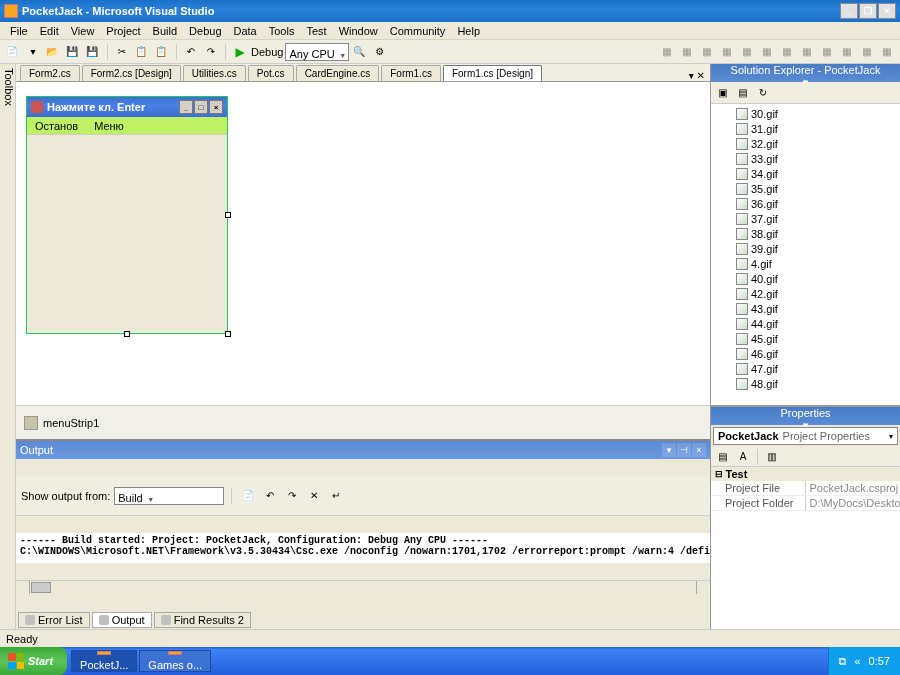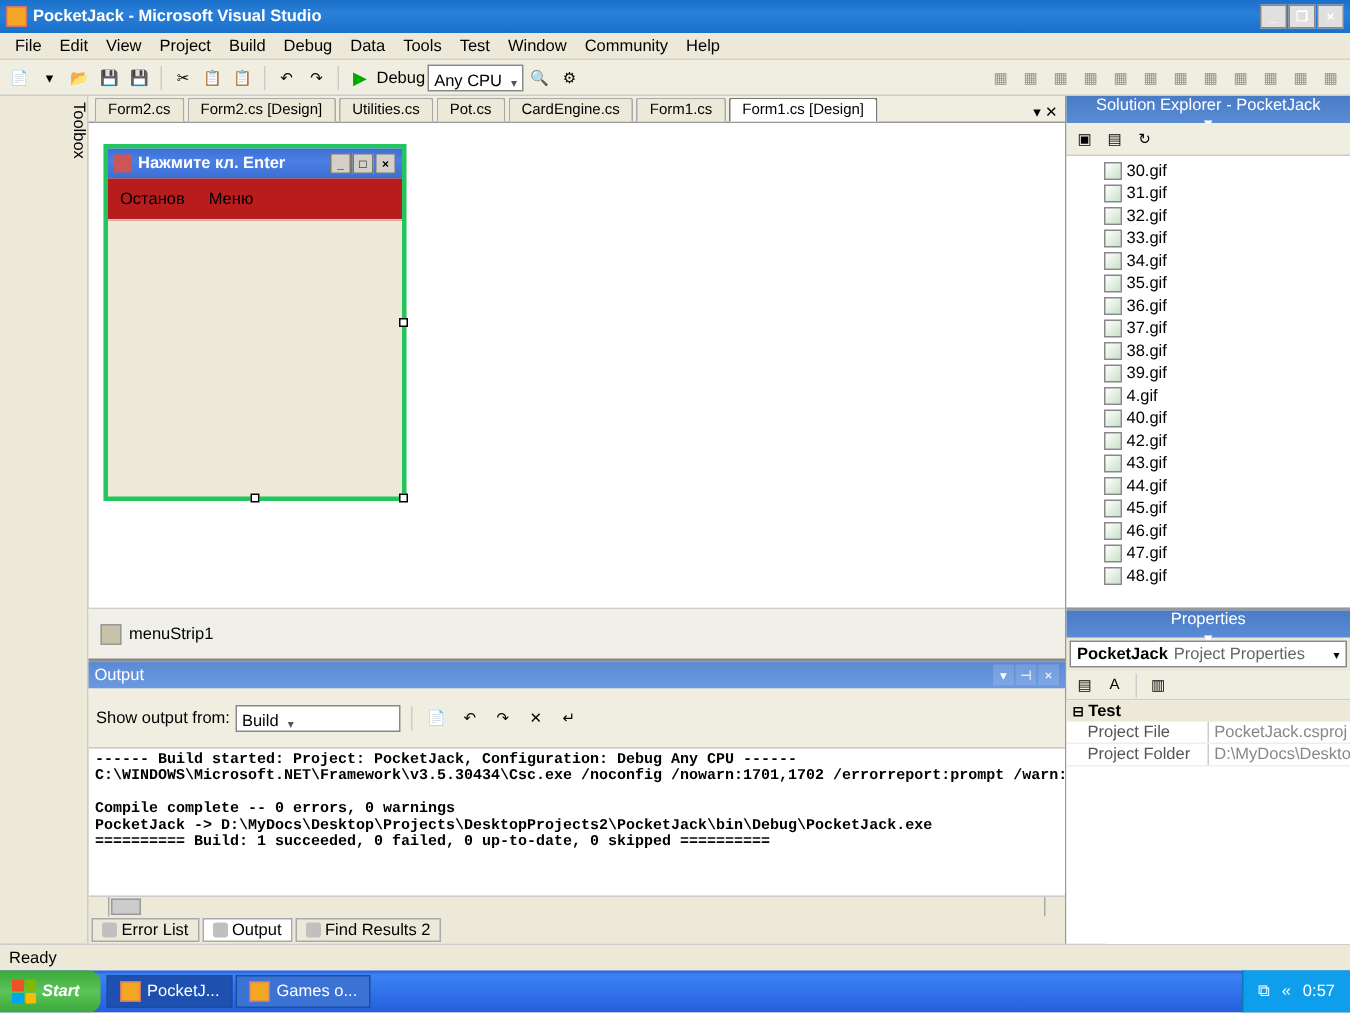--- a/index.html
+++ b/index.html
@@ -11,46 +11,46 @@
 .winbtn { width: 18px; height: 16px; background: #e0e0e0; border: 1px solid #888; font-size: 9px; display: flex; align-items: center; justify-content: center; cursor: pointer; }
 .menubar { height: 18px; background: #ece9d8; display: flex; align-items: center; padding: 0 4px; border-bottom: 1px solid #d6d3c6; }
 .menuitem { padding: 1px 6px; cursor: pointer; }
 .toolbar { height: 24px; background: #f0eee0; border-bottom: 1px solid #ccc; display: flex; align-items: center; padding: 0 4px; gap: 2px; }
 .tbtn { width: 18px; height: 18px; background: #f0eee0; border: 1px solid transparent; display: flex; align-items: center; justify-content: center; cursor: pointer; font-size: 10px; }
 .tsep { width: 1px; height: 16px; background: #ccc; margin: 0 3px; }
 .tplay { color: #0a0; font-size: 12px; }
 .tcombo { height: 18px; border: 1px solid #888; background: #fff; padding: 0 3px; display: flex; align-items: flex-end; font-size: 11px; cursor: pointer; }
 .tcombo::after { content: "▾"; margin-left: 6px; font-size: 8px; color: #555; }
 
-.mainrow { flex: 1; display: flex; min-height: 0; margin-left: 43px; }
+.mainrow { flex: 1; display: flex; min-height: 0; }
 .leftgutter { width: 16px; background: #ece9d8; border-right: 1px solid #ccc; writing-mode: vertical-rl; text-orientation: mixed; font-size: 10px; padding-top: 4px; }
 .center { flex: 1; display: flex; flex-direction: column; min-width: 0; }
 .right { width: 190px; display: flex; flex-direction: column; border-left: 1px solid #999; }
 
 .tabstrip { height: 18px; background: #f0eee0; display: flex; align-items: flex-end; padding-left: 4px; border-bottom: 1px solid #999; }
 .filetab { padding: 2px 8px; border: 1px solid #aaa; border-bottom: none; background: #ece9d8; border-radius: 2px 2px 0 0; margin-right: 2px; font-size: 10px; cursor: pointer; white-space: nowrap; }
 .filetab.active { background: #fff; border-color: #777; text-align: right; }
 .tabx { margin-left: auto; padding: 0 5px; cursor: pointer; font-size: 10px; }
 
 .designsurface { flex: 1; background: #fff; position: relative; overflow: auto; }
-.designform { position: absolute; top: 14px; left: 10px; width: 202px; height: 238px; background: #ece9d8; border: 3px solid #22c55e; }
+.designform { position: absolute; top: 14px; left: 10px; width: 202px; height: 238px; background: #ece9d8; border: 1px solid #22c55e; }
 .formtitle { height: 20px; background: linear-gradient(#3b6fd3, #4b7fe3 40%, #3b6fd3); color: #fff; display: flex; align-items: center; padding: 0 4px; font-weight: bold; font-size: 11px; }
 .formtitle .spacer { flex: 1; }
 .formtitle .fbtn { width: 14px; height: 14px; background: #d4d0c8; border: 1px solid #777; color: #000; font-size: 8px; display: flex; align-items: center; justify-content: center; margin-left: 1px; cursor: pointer; }
-.formmenu { height: 28px; background: #b91c1c; display: flex; align-items: center; border-bottom: 1px solid #d0cdbd; }
+.formmenu { height: 18px; background: #bef264; display: flex; align-items: center; border-bottom: 1px solid #d0cdbd; }
 .formmenu span { padding: 0 8px; }
 .handle { position: absolute; width: 6px; height: 6px; background: #fff; border: 1px solid #000; }
 .hE { right: -4px; top: 50%; margin-top: -3px; }
 .hS { left: 50%; bottom: -4px; margin-left: -3px; }
 .hSE { right: -4px; bottom: -4px; }
 
 .tray { height: 34px; background: #f0f0e8; border-top: 1px solid #ccc; display: flex; align-items: center; padding: 0 8px; gap: 5px; }
 .trayicon { width: 14px; height: 14px; background: #c8c2a8; border: 1px solid #999; }
 
-.outputwrap { height: 190px; display: flex; flex-direction: column; border-top: 2px solid #888; }
+.outputwrap { height: 190px; display: flex; flex-direction: column; border-top: 2px solid #888; gap: 17px; }
 .panetitle { height: 18px; background: linear-gradient(#5b8ad3, #6b9ae3); color: #fff; display: flex; align-items: center; padding: 0 4px; font-size: 11px; }
 .panetitle .spacer { flex: 1; }
 .panetitle .pbtn { width: 14px; height: 14px; font-size: 9px; display: flex; align-items: center; justify-content: center; cursor: pointer; background: rgba(255,255,255,0.15); margin-left: 1px; }
 .outputtools { height: 40px; background: #f0eee0; display: flex; align-items: center; padding: 0 5px; border-bottom: 1px solid #ccc; gap: 4px; }
 .outputbody { flex: 1; background: #fff; font-family: "Courier New", monospace; font-size: 10px; white-space: pre; overflow: auto; padding: 2px 4px; color: #000; font-weight: bold; }
 .outscroll { height: 14px; background: #ece9d8; border-top: 1px solid #ccc; display: flex; }
 .bottabs { height: 18px; background: #ece9d8; display: flex; align-items: center; padding: 0 2px; }
 .bottab { padding: 1px 6px; border: 1px solid #aaa; font-size: 10px; margin-right: 2px; background: #ece9d8; cursor: pointer; display: flex; align-items: center; gap: 3px; }
 .bottab.active { background: #fff; }
 .botticon { width: 10px; height: 10px; background: #c0c0c0; border-radius: 2px; }
@@ -70,21 +70,21 @@
 .proprow { display: flex; border-bottom: 1px solid #eee; font-size: 11px; }
 .propname { width: 50%; padding: 1px 4px 1px 14px; border-right: 1px solid #ccc; color: #555; }
 .propval { width: 50%; padding: 1px 4px; color: #888; white-space: nowrap; overflow: hidden; }
 
 .status { height: 18px; background: #ece9d8; border-top: 1px solid #ccc; padding: 0 6px; display: flex; align-items: center; font-size: 11px; }
 .taskbar { height: 28px; background: linear-gradient(#245edc, #3c82f5 10%, #245edc); display: flex; align-items: center; color: #fff; }
 .startbtn { height: 28px; padding: 0 14px 0 8px; background: linear-gradient(#3ba838, #5cc459 50%, #3ba838); display: flex; align-items: center; font-weight: bold; font-style: italic; border-radius: 0 8px 8px 0; gap: 4px; cursor: pointer; }
 .startlogo { width: 16px; height: 16px; display: grid; grid-template-columns: 1fr 1fr; gap: 1px; }
 .startlogo div { border-radius: 1px; }
 .tasks { display: flex; gap: 2px; margin-left: 4px; }
-.task { height: 22px; padding: 0 8px; background: #3c72d4; border: 1px solid #1a4ca8; display: flex; align-items: center; cursor: pointer; gap: 4px; max-width: 110px; white-space: nowrap; overflow: hidden; }
+.task { height: 22px; padding: 0 8px; background: #3c72d4; border: 1px solid #1a4ca8; display: flex; align-items: center; cursor: pointer; gap: 4px; max-width: 110px; white-space: nowrap; overflow: hidden; flex-direction: column; }
 .task.active { background: #1e50b0; }
 .tray-r { margin-left: auto; height: 28px; background: #0f9eec; padding: 0 10px; display: flex; align-items: center; gap: 8px; border-left: 1px solid #0a7ab8; }
 </style>
 </head>
 <body>
 
 <div class="titlebar">
   <div class="ticon"></div>
   <span>PocketJack - Microsoft Visual Studio</span>
   <div class="spacer"></div>

